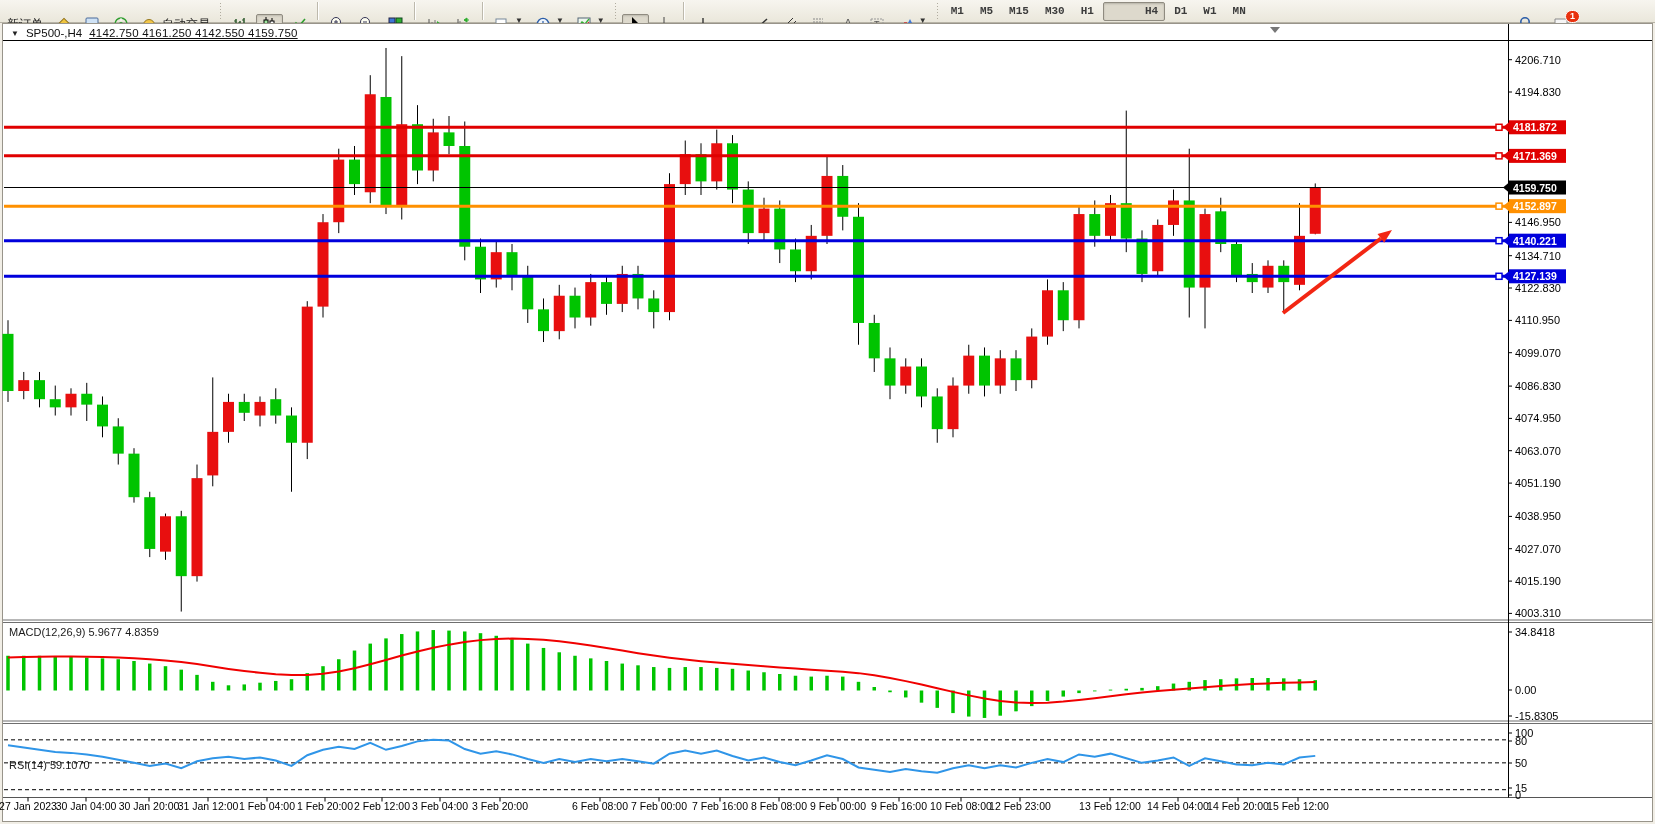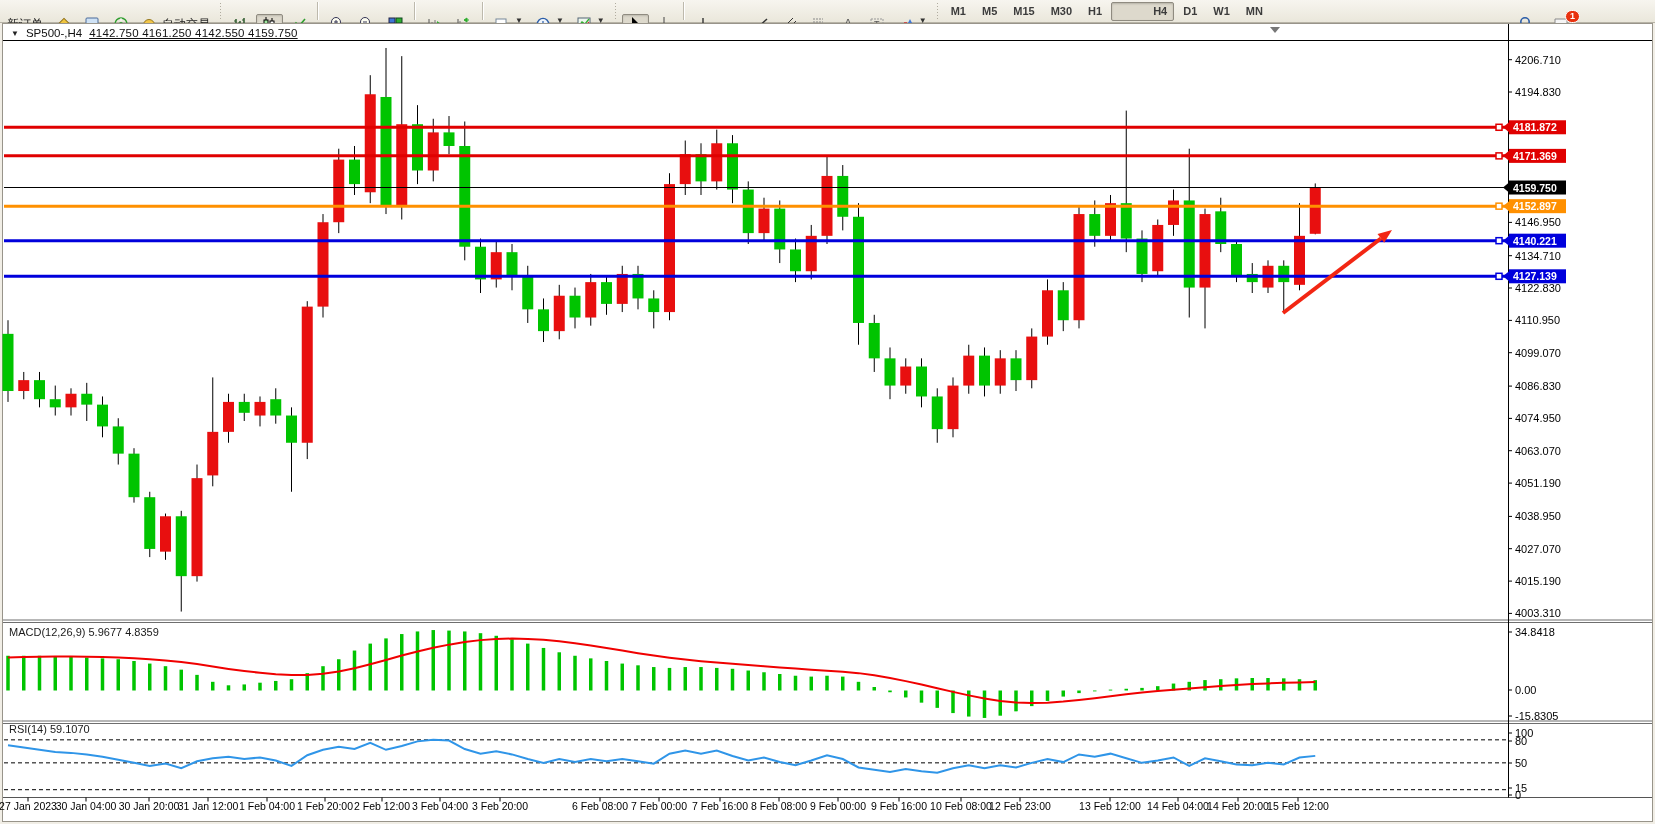--- a/index.html
+++ b/index.html
@@ -20,21 +20,21 @@
   #tb-right{margin-left:auto;margin-right:78px;display:flex;align-items:center;gap:8px;}
   .badge{position:absolute;right:-6px;top:-5px;background:#e8320f;color:#fff;border-radius:8px;font-size:9px;font-weight:bold;
     padding:0 4px;line-height:11px;border:1px solid #fff;}
   
   #chartwin{position:absolute;left:2px;top:23px;width:1651px;height:799px;background:#fff;border:1px solid #98948a;box-sizing:border-box;}
   #title{position:absolute;left:8px;top:3px;display:flex;align-items:center;gap:7px;font-size:11.5px;color:#111;}
   #title .tri{font-size:8px;color:#222;}
   #title .num{letter-spacing:.2px;text-decoration:underline;}
   #macd-label,#rsi-label{position:absolute;left:6px;font-size:11px;color:#1a1a1a;}
   #macd-label{top:602px;}
-  #rsi-label{top:699px;}
+  #rsi-label{top:735px;}
   svg text{font-family:"Liberation Sans",sans-serif;}
   .axtext{font-size:11px;fill:#000;}
   .tagtext{font-size:10.5px;font-weight:bold;fill:#fff;}
   .timetext{font-size:10.5px;fill:#000;}
 </style>
 </head>
 <body>
 
 <div id="app">
 
@@ -249,21 +249,21 @@
     <div class="tbtn">
         <span class="ticon">
       <svg viewBox="0 0 17 16">
             <path d="M4 12l5-5M9 7h-3M9 7v3" stroke="#d03030" stroke-width="1.3" fill="none"></path>
             <path d="M12 3l2 4h-4z" fill="#3f77d6"></path>
           </svg>
         </span>
       <span class="drop">▼</span>
       </div>
     <div class="thandle"></div>
-    <div id="tf-row" style="display: flex; gap: 2px;">
+    <div id="tf-row" style="display: flex; gap: 2px; font-family: Liberation Mono, monospace;">
         <div class="tf">M1</div>
         <div class="tf">M5</div>
         <div class="tf">M15</div>
         <div class="tf">M30</div>
         <div class="tf">H1</div>
         <div class="tf pressed">H4</div>
         <div class="tf">D1</div>
         <div class="tf">W1</div>
         <div class="tf">MN</div>
       </div>

